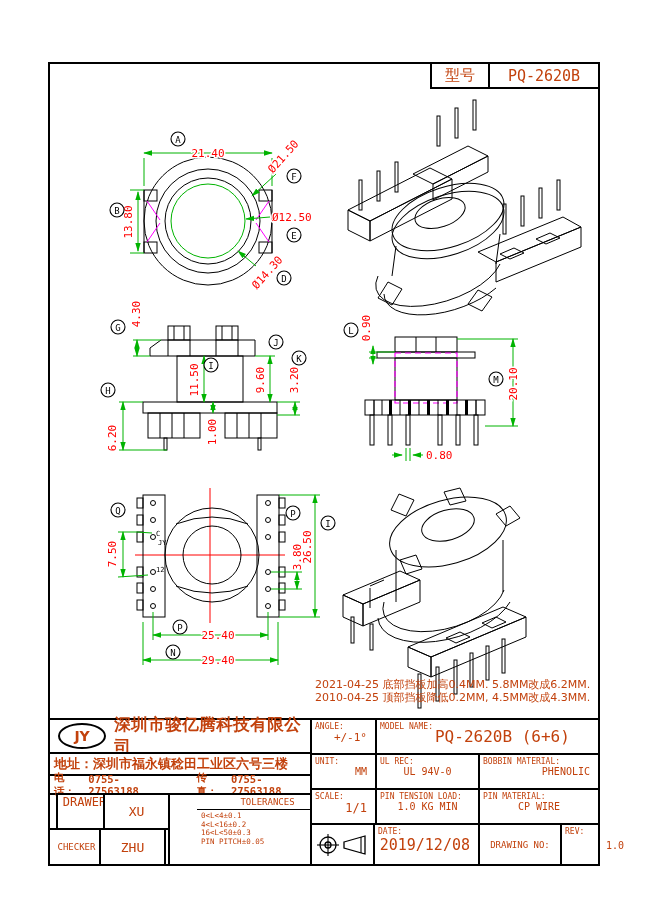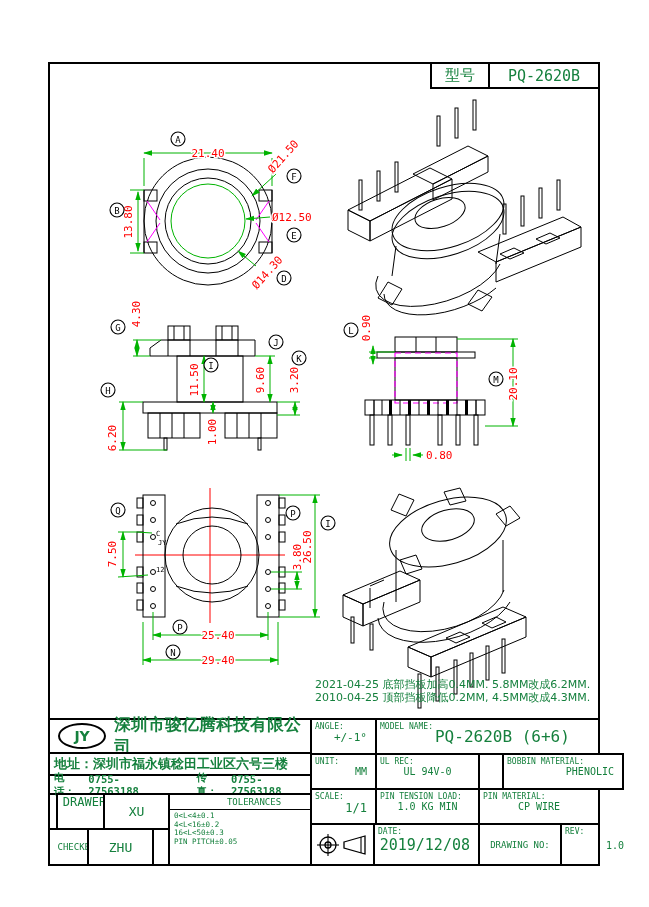--- a/index.html
+++ b/index.html
@@ -1,17 +1,17 @@
 <!DOCTYPE html>
 <html><head>
 <meta charset="utf-8">
 <style>
   html,body{margin:0;padding:0;background:#fff;}
   .sheet{position:relative;width:649px;height:907px;background:#fff;overflow:hidden;
-         font-family:"DejaVu Sans",sans-serif;color:#15803d;}
+         font-family:"DejaVu Sans",sans-serif;color:#c2410c;}
   .frame{position:absolute;left:48px;top:62px;width:552px;height:804px;border:2px solid #000;box-sizing:border-box;}
   .cell{position:absolute;border:2px solid #000;box-sizing:border-box;background:#fff;
         font-family:"DejaVu Sans Mono",monospace;}
   .lbl{font-size:8px;font-family:"DejaVu Sans Mono",monospace;padding:2px 0 0 3px;}
   .val{text-align:center;font-family:"DejaVu Sans Mono",monospace;}
   .valr{text-align:right;padding-right:8px;font-family:"DejaVu Sans Mono",monospace;}
   svg text{font-family:"DejaVu Sans Mono",monospace;}
   .dt{fill:#ff0000;font-size:11px;paint-order:stroke;stroke:#ffffff;stroke-width:3px;}
   .mk{fill:#000;font-size:7px;}
   .g{stroke:#00b300;fill:none;stroke-width:1;}
@@ -404,24 +404,24 @@
 
   <div class="cell" style="left:48px;top:793px;width:57px;height:37px;display:flex;align-items:flex-start;justify-content:center;font-size:12px;margin-left:8px;">
     <span>DRAWER</span>
   </div>
   <div class="cell" style="left:103px;top:793px;width:67px;height:37px;display:flex;align-items:center;justify-content:center;font-size:13px;">
     <span>XU</span>
   </div>
   <div class="cell" style="left:48px;top:828px;width:57px;height:38px;display:flex;align-items:center;justify-content:center;font-size:9px;">
     <span>CHECKER</span>
   </div>
-  <div class="cell" style="left:87px;top:828px;width:67px;height:38px;display:flex;align-items:center;justify-content:center;font-size:13px;">
+  <div class="cell" style="left:99px;top:828px;width:67px;height:38px;display:flex;align-items:center;justify-content:center;font-size:13px;">
     <span>ZHU</span>
   </div>
-  <div class="cell" style="left:168px;top:793px;width:172px;height:73px;">
+  <div class="cell" style="left:168px;top:793px;width:172px;height:73px;padding-left:27px;">
     <div style="text-align:center;font-size:9px;border-bottom:1.5px solid #000;padding:2px 0;">TOLERANCES</div>
     <div style="padding-top:2px;">
       <div class="tolrow">
         <span>0&lt;L&lt;4</span>
           <span>±0.1</span>
       </div>
       <div class="tolrow">
         <span>4&lt;L&lt;16</span>
           <span>±0.2</span>
       </div>
@@ -445,21 +445,21 @@
     <span style="font-size:16px;margin-left:2px;">PQ-2620B (6+6)</span>
   </div>
   <div class="cell" style="left:310px;top:753px;width:67px;height:37px;">
     <div class="lbl">UNIT:</div>
     <div class="valr" style="font-size:10px;">MM</div>
   </div>
   <div class="cell" style="left:375px;top:753px;width:105px;height:37px;">
     <div class="lbl">UL REC:</div>
     <div class="val" style="font-size:10px;">UL 94V-0</div>
   </div>
-  <div class="cell" style="left:478px;top:753px;width:122px;height:37px;margin-left:24px;">
+  <div class="cell" style="left:478px;top:753px;width:122px;height:37px;">
     <div class="lbl">BOBBIN MATERIAL:</div>
     <div class="valr" style="font-size:10px;">PHENOLIC</div>
   </div>
   <div class="cell" style="left:310px;top:788px;width:67px;height:37px;">
     <div class="lbl">SCALE:</div>
     <div class="valr" style="font-size:12px;">1/1</div>
   </div>
   <div class="cell" style="left:375px;top:788px;width:105px;height:37px;">
     <div class="lbl">PIN TENSION LOAD:</div>
     <div class="val" style="font-size:10px;">1.0 KG MIN</div>

